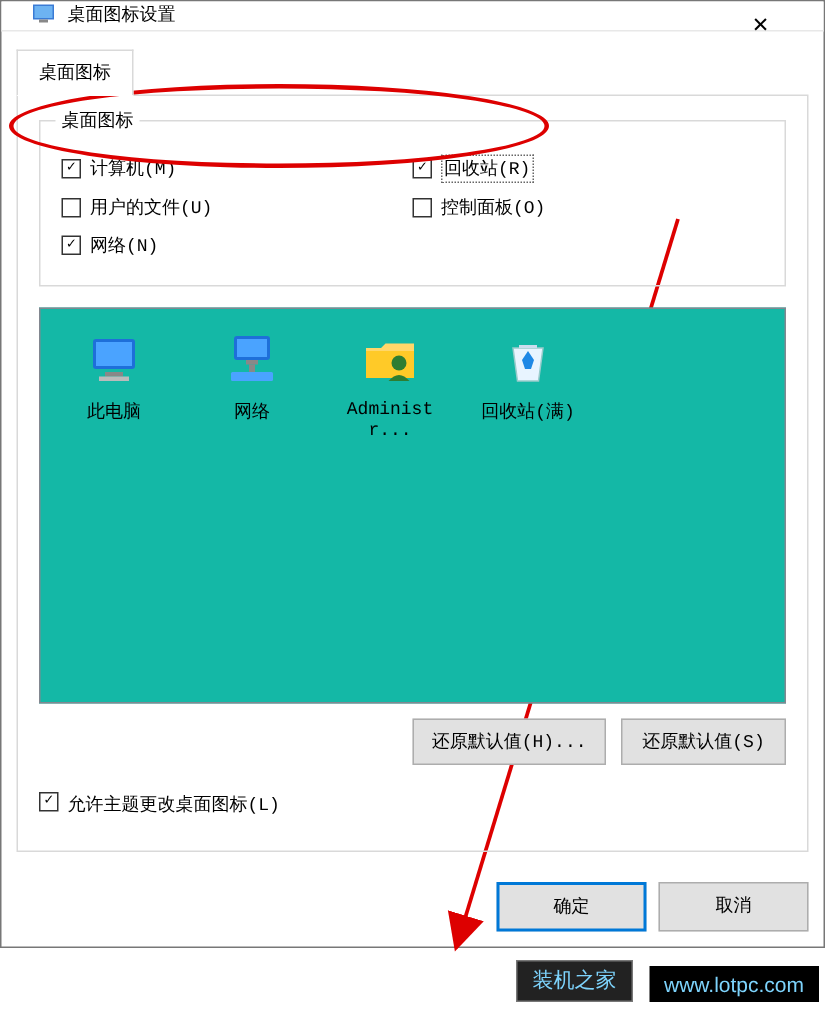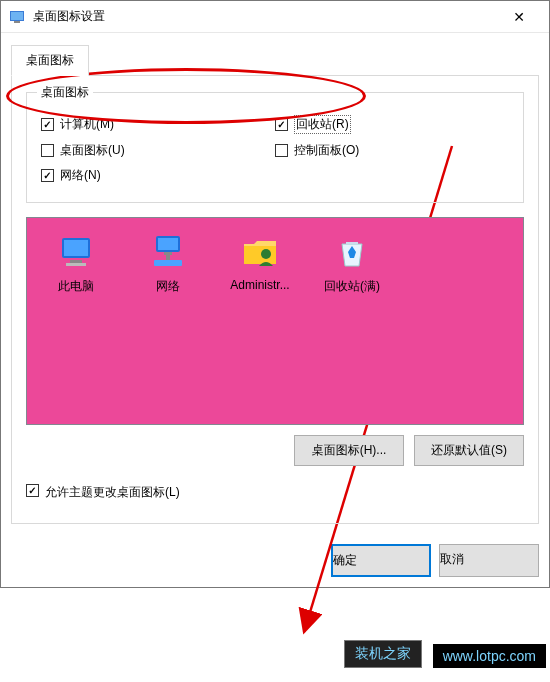--- a/index.html
+++ b/index.html
@@ -12,37 +12,37 @@
     height: 682px;
     position: relative;
     overflow: hidden;
   }
   .window {
     width: 550px;
     border: 1px solid #777;
     background: #fff;
   }
   .titlebar {
-    height: 32px;
-    display: flex;
-    align-items: center;
-    padding: 0 8px;
+    height: 20px;
+    display: flex;
+    padding: 0 20px;
     background: #fff;
     border-bottom: 1px solid #e8e8e8;
   }
   .titlebar .app-icon {
     width: 16px; height: 16px; margin-right: 8px;
   }
   .titlebar .title { flex: 1; color: #000; font-size: 12px; }
   .titlebar .close {
     width: 44px; height: 30px; text-align: center; line-height: 30px;
     font-size: 14px; color: #000;
   }
   .client {
     padding: 12px 10px 10px 10px;
+    font-family: Liberation Mono, monospace;
   }
   .tabstrip {
     display: flex;
     margin-bottom: -1px;
     position: relative;
     z-index: 2;
   }
   .tab {
     border: 1px solid #d9d9d9;
     border-bottom: 1px solid #fff;
@@ -76,23 +76,23 @@
   }
   .check-row .col { width: 50%; display: flex; align-items: center; }
   .cb {
     width: 13px; height: 13px; border: 1px solid #333; margin-right: 6px;
     display: inline-flex; align-items: center; justify-content: center;
     font-size: 10px; line-height: 1; color: #000;
   }
   .cb.checked::after { content: "✓"; font-weight: bold; }
   .icon-area {
     border: 1px solid #828790;
-    background: #ec4899;
+    background: #14b8a6;
     padding: 10px 6px;
-    height: 208px;
+    height: 264px;
   }
   .icon-row {
     display: flex;
     gap: 6px;
   }
   .icon-item {
     width: 86px;
     text-align: center;
   }
   .icon-item .ico { width: 40px; height: 40px; margin: 4px auto 6px auto; }
@@ -116,20 +116,21 @@
     display: flex;
     justify-content: flex-end;
     gap: 8px;
     padding: 10px;
   }
   .dlg-btn {
     width: 100px;
     padding: 6px 0;
     background: #e1e1e1;
     border: 1px solid #adadad;
+    text-align: center;
     font-size: 12px;
   }
   .dlg-btn.primary {
     border: 2px solid #0078d7;
   }
   
   .red-ellipse {
     position: absolute;
     border: 3px solid #d00;
     border-radius: 50%;
@@ -188,21 +189,21 @@
           </div>
           <div class="col">
             <span class="cb checked"></span>
             <span style="border:1px dotted #666; padding:0 1px;">回收站(R)</span>
           </div>
         </div>
 
         <div class="check-row">
           <div class="col">
             <span class="cb"></span>
-            <span>桌面图标(U)</span>
+            <span>用户的文件(U)</span>
           </div>
           <div class="col">
             <span class="cb"></span>
             <span>控制面板(O)</span>
           </div>
         </div>
 
         <div class="check-row">
           <div class="col">
             <span class="cb checked"></span>
@@ -254,21 +255,21 @@
                   <path d="M14 10 L26 10 L26 12 L14 12 Z" fill="#cde"></path>
                   <path d="M16 20 L20 14 L24 20 L22 26 L18 26 Z" fill="#1e88e5"></path>
                 </svg>
             </div>
             <div class="lbl">回收站(满)</div>
           </div>
         </div>
       </div>
 
       <div class="btnrow">
-        <div class="btn">桌面图标(H)...</div>
+        <div class="btn">还原默认值(H)...</div>
         <div class="btn">还原默认值(S)</div>
       </div>
 
       <div class="check-row" style="margin-top:18px;">
         <span class="cb checked"></span>
         <span>允许主题更改桌面图标(L)</span>
       </div>
 
       <div class="red-ellipse" style="left:-6px; top:-8px; width:360px; height:56px;"></div>
 

